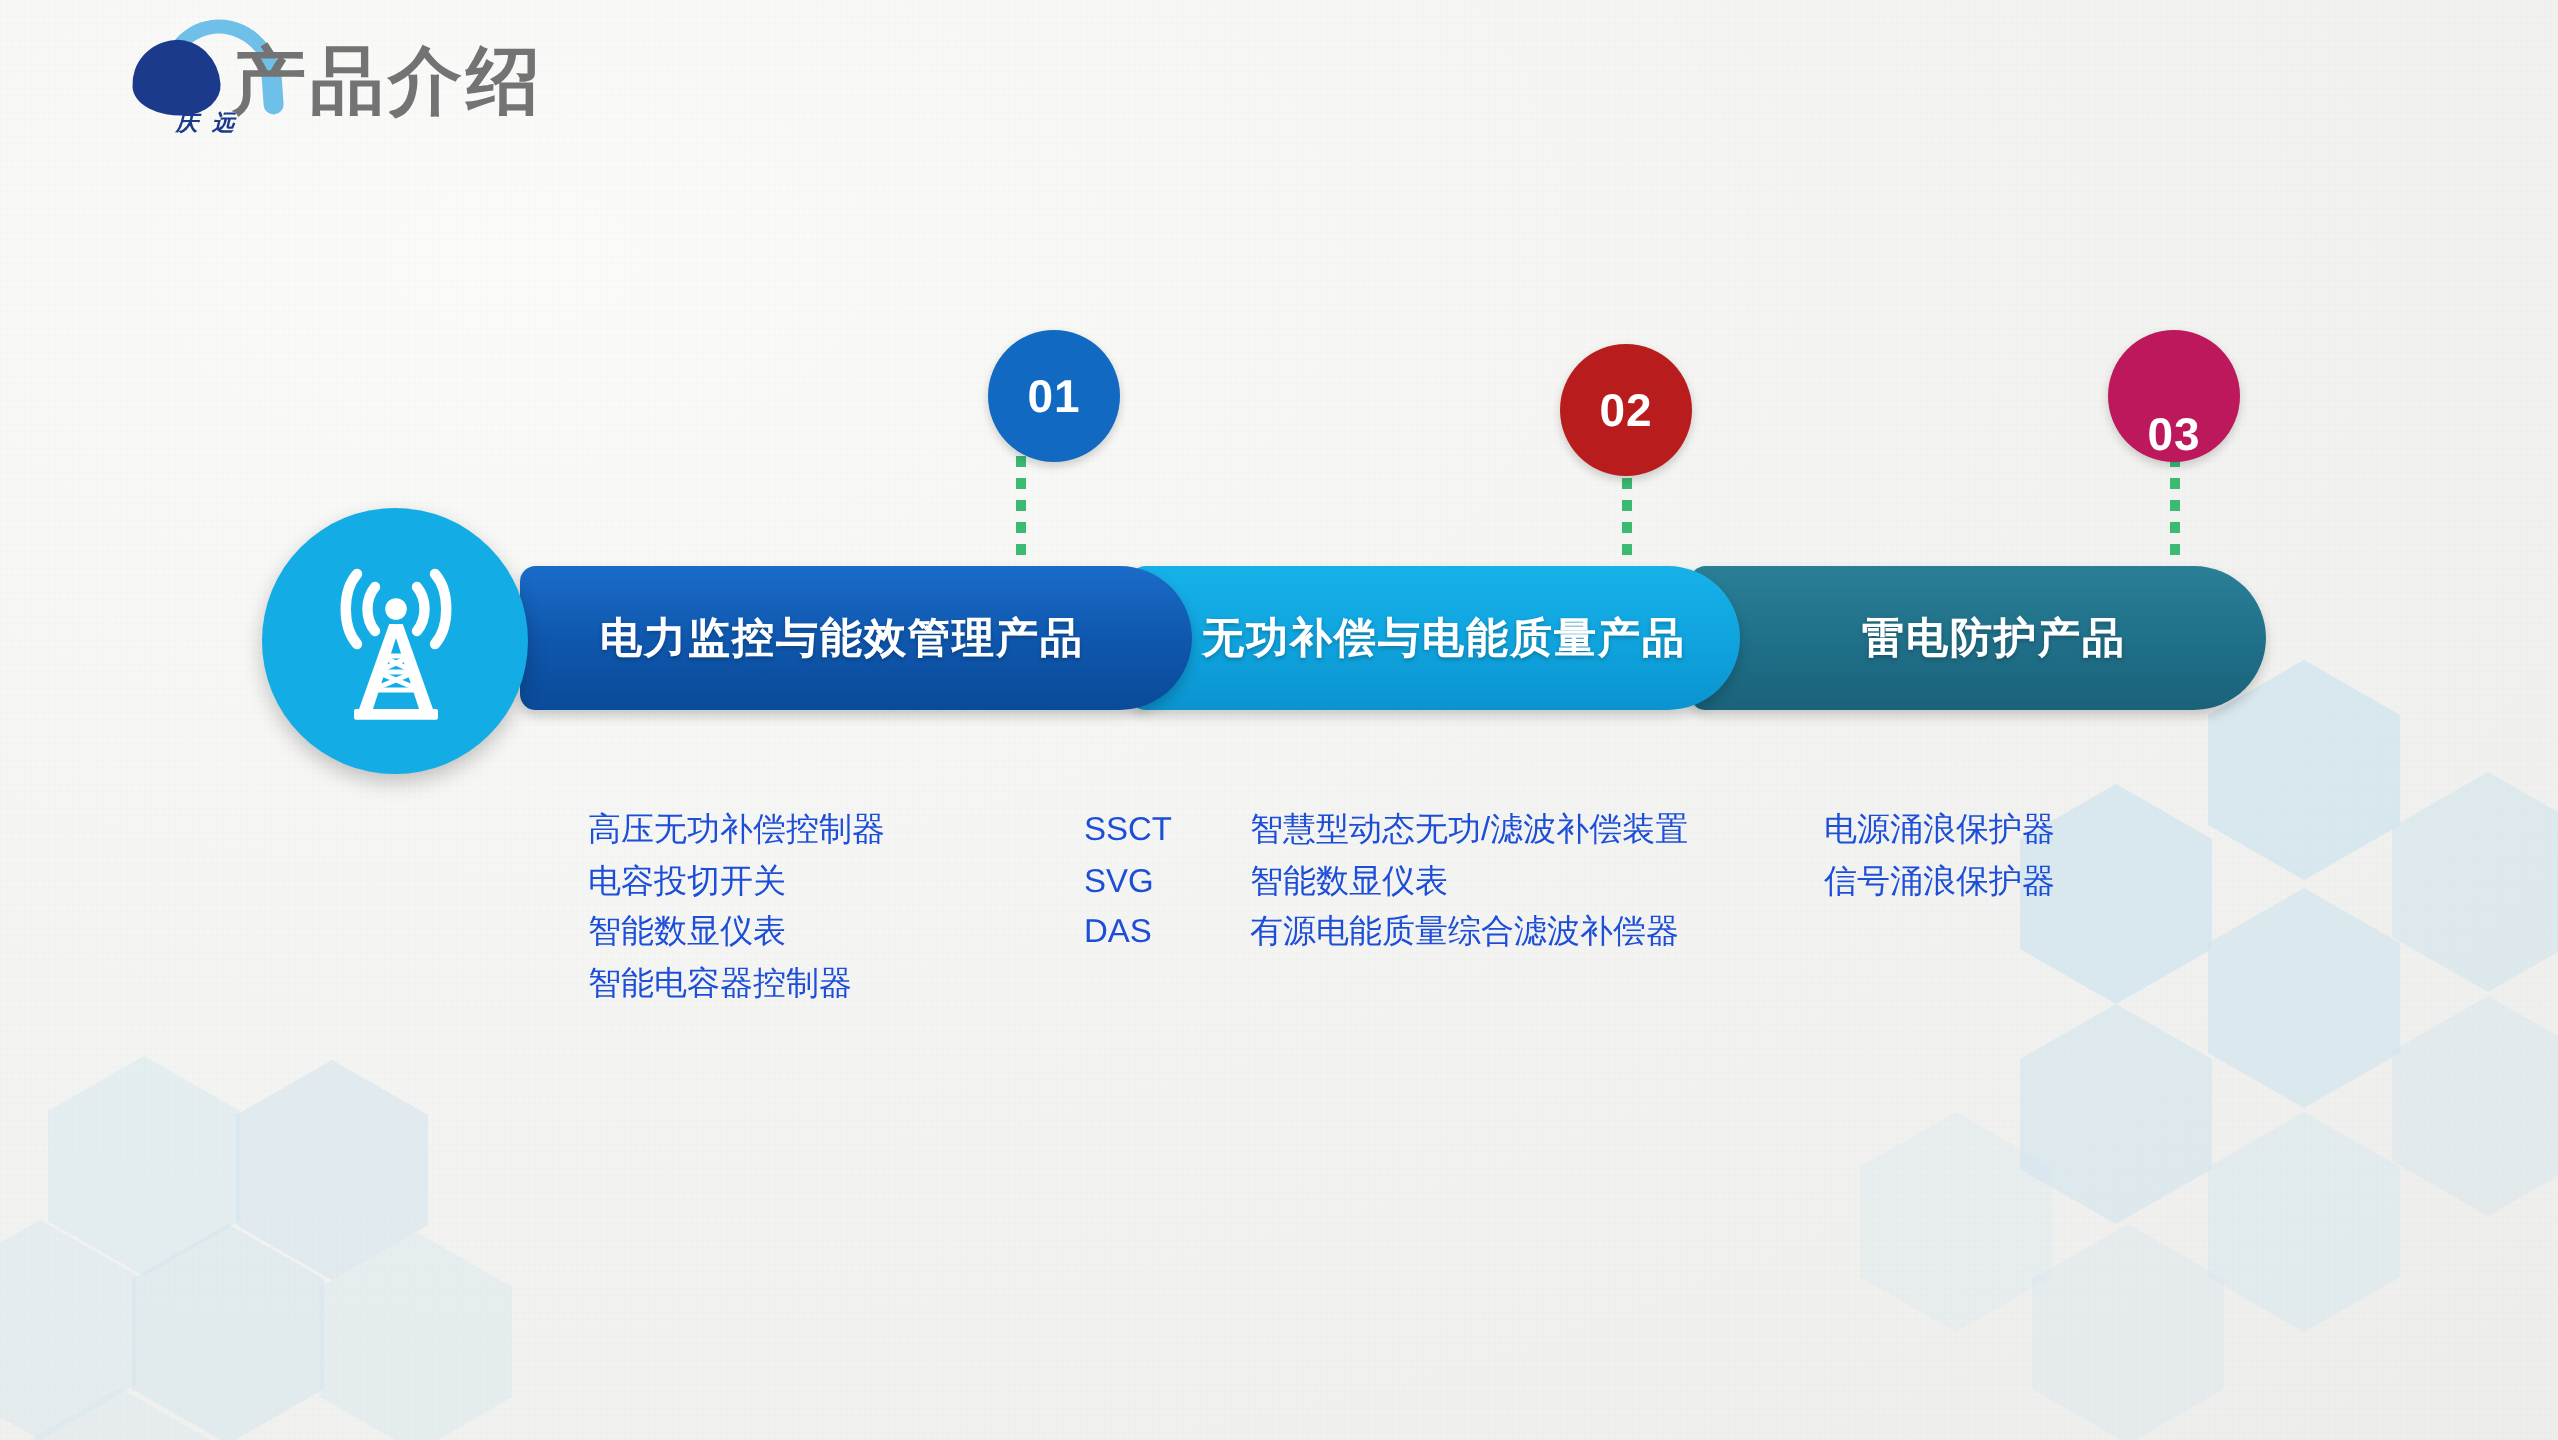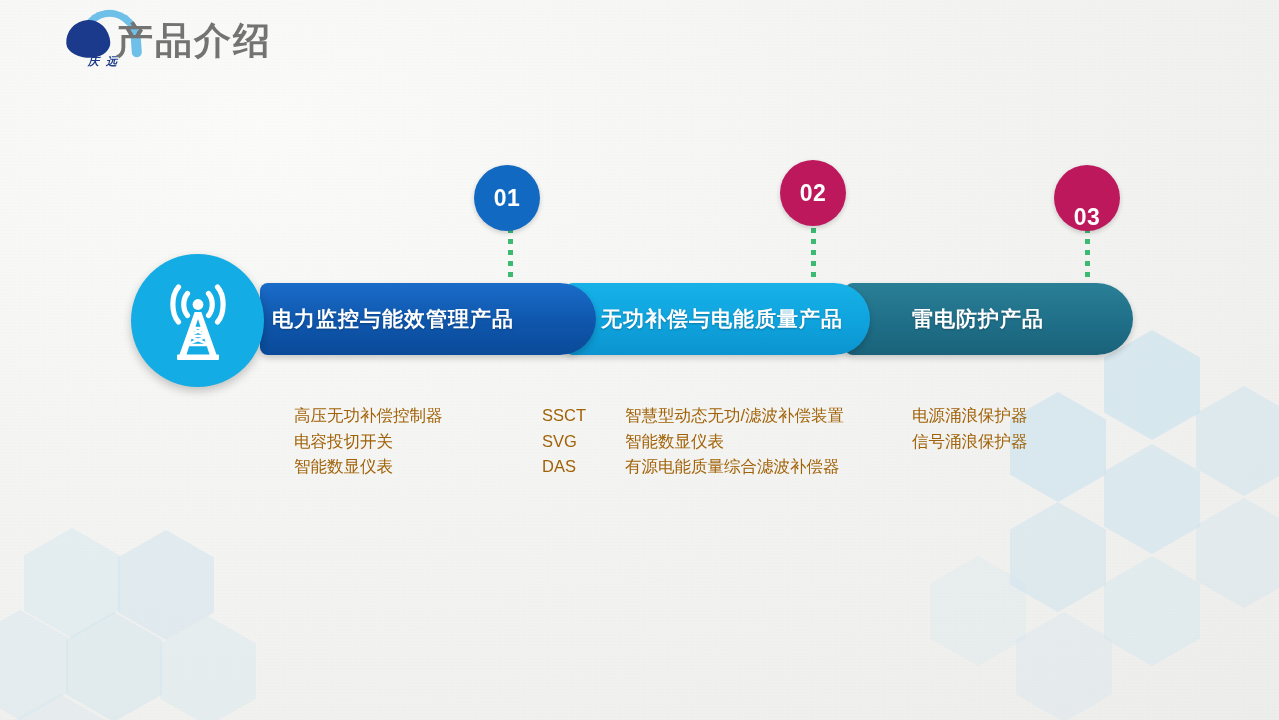--- a/index.html
+++ b/index.html
@@ -95,33 +95,33 @@
     background:linear-gradient(180deg,#17b1e8 0%,#0fa3dd 55%,#0b93cf 100%);
     border-radius:10px 46px 46px 10px;
     box-shadow:0 3px 6px rgba(0,0,0,.18);
   }
   #seg3 {
     left:845px; top:283px; width:288px;
     background:linear-gradient(180deg,#2a7f96 0%,#1f6f88 55%,#1a627a 100%);
     border-radius:10px 46px 46px 10px;
     box-shadow:0 3px 6px rgba(0,0,0,.18);
   }
-  #seg1 .seg-label { margin-left:12px; }
+  #seg1 .seg-label { margin-left:40px; }
   #seg2 .seg-label { margin-left:36px; }
-  #seg3 .seg-label { margin-left:67px; }
+  #seg3 .seg-label { margin-left:86px; }
 
   #icon-circle {
     position:absolute; left:131px; top:254px; width:133px; height:133px;
     border-radius:50%; background:#13ace4;
     box-shadow:0 4px 10px rgba(0,0,0,.22);
     display:flex; align-items:center; justify-content:center;
   }
 
   
-  .col { position:absolute; color:#a16207; font-size:16.5px; line-height:25.5px; white-space:nowrap; }
+  .col { position:absolute; color:#1d4ed8; font-size:16.5px; line-height:25.5px; white-space:nowrap; }
   #col1 { left:294px; top:403px; }
   #col2 { left:542px; top:403px; }
   #col3 { left:912px; top:403px; }
   .row2 { display:flex; }
   .abbr { width:83px; flex:none; }
 </style>
 </head>
 <body>
 
 <div id="bg-layer">
@@ -156,24 +156,24 @@
     <div id="logo-blob"></div>
     <div id="logo-text">庆远</div>
   </div>
   <div id="page-title">产品介绍</div>
 </div>
 
 <div class="dotline" style="left:508px; top:228px; height:58px;"></div>
 <div class="dotline" style="left:811px; top:228px; height:58px;"></div>
 <div class="dotline" style="left:1085px; top:228px; height:58px;"></div>
 
-<div class="badge" style="left:474px; top:165px; background:#1169c2;">
+<div class="badge" style="left:494px; top:165px; background:#1169c2;">
   <span>01</span>
 </div>
-<div class="badge" style="left:780px; top:160px; background:#be185d;">
+<div class="badge" style="left:780px; top:172px; background:#b91c1c;">
   <span>02</span>
 </div>
 <div class="badge" style="left:1054px; top:165px; background:#be185d;align-items:flex-end;">
   <span>03</span>
 </div>
 
 <div id="banner">
 
   <div class="seg" id="seg3">
     <span class="seg-label">雷电防护产品</span>
@@ -210,20 +210,21 @@
         <path d="M48.5 55 L27 64"></path>
       </g>
     </svg>
   </div>
 </div>
 
 <div class="col" id="col1">
   <div>高压无功补偿控制器</div>
   <div>电容投切开关</div>
   <div>智能数显仪表</div>
+  <div>智能电容器控制器</div>
 </div>
 
 <div class="col" id="col2">
   <div class="row2">
     <span class="abbr">SSCT</span>
     <span>智慧型动态无功/滤波补偿装置</span>
   </div>
   <div class="row2">
     <span class="abbr">SVG</span>
     <span>智能数显仪表</span>

